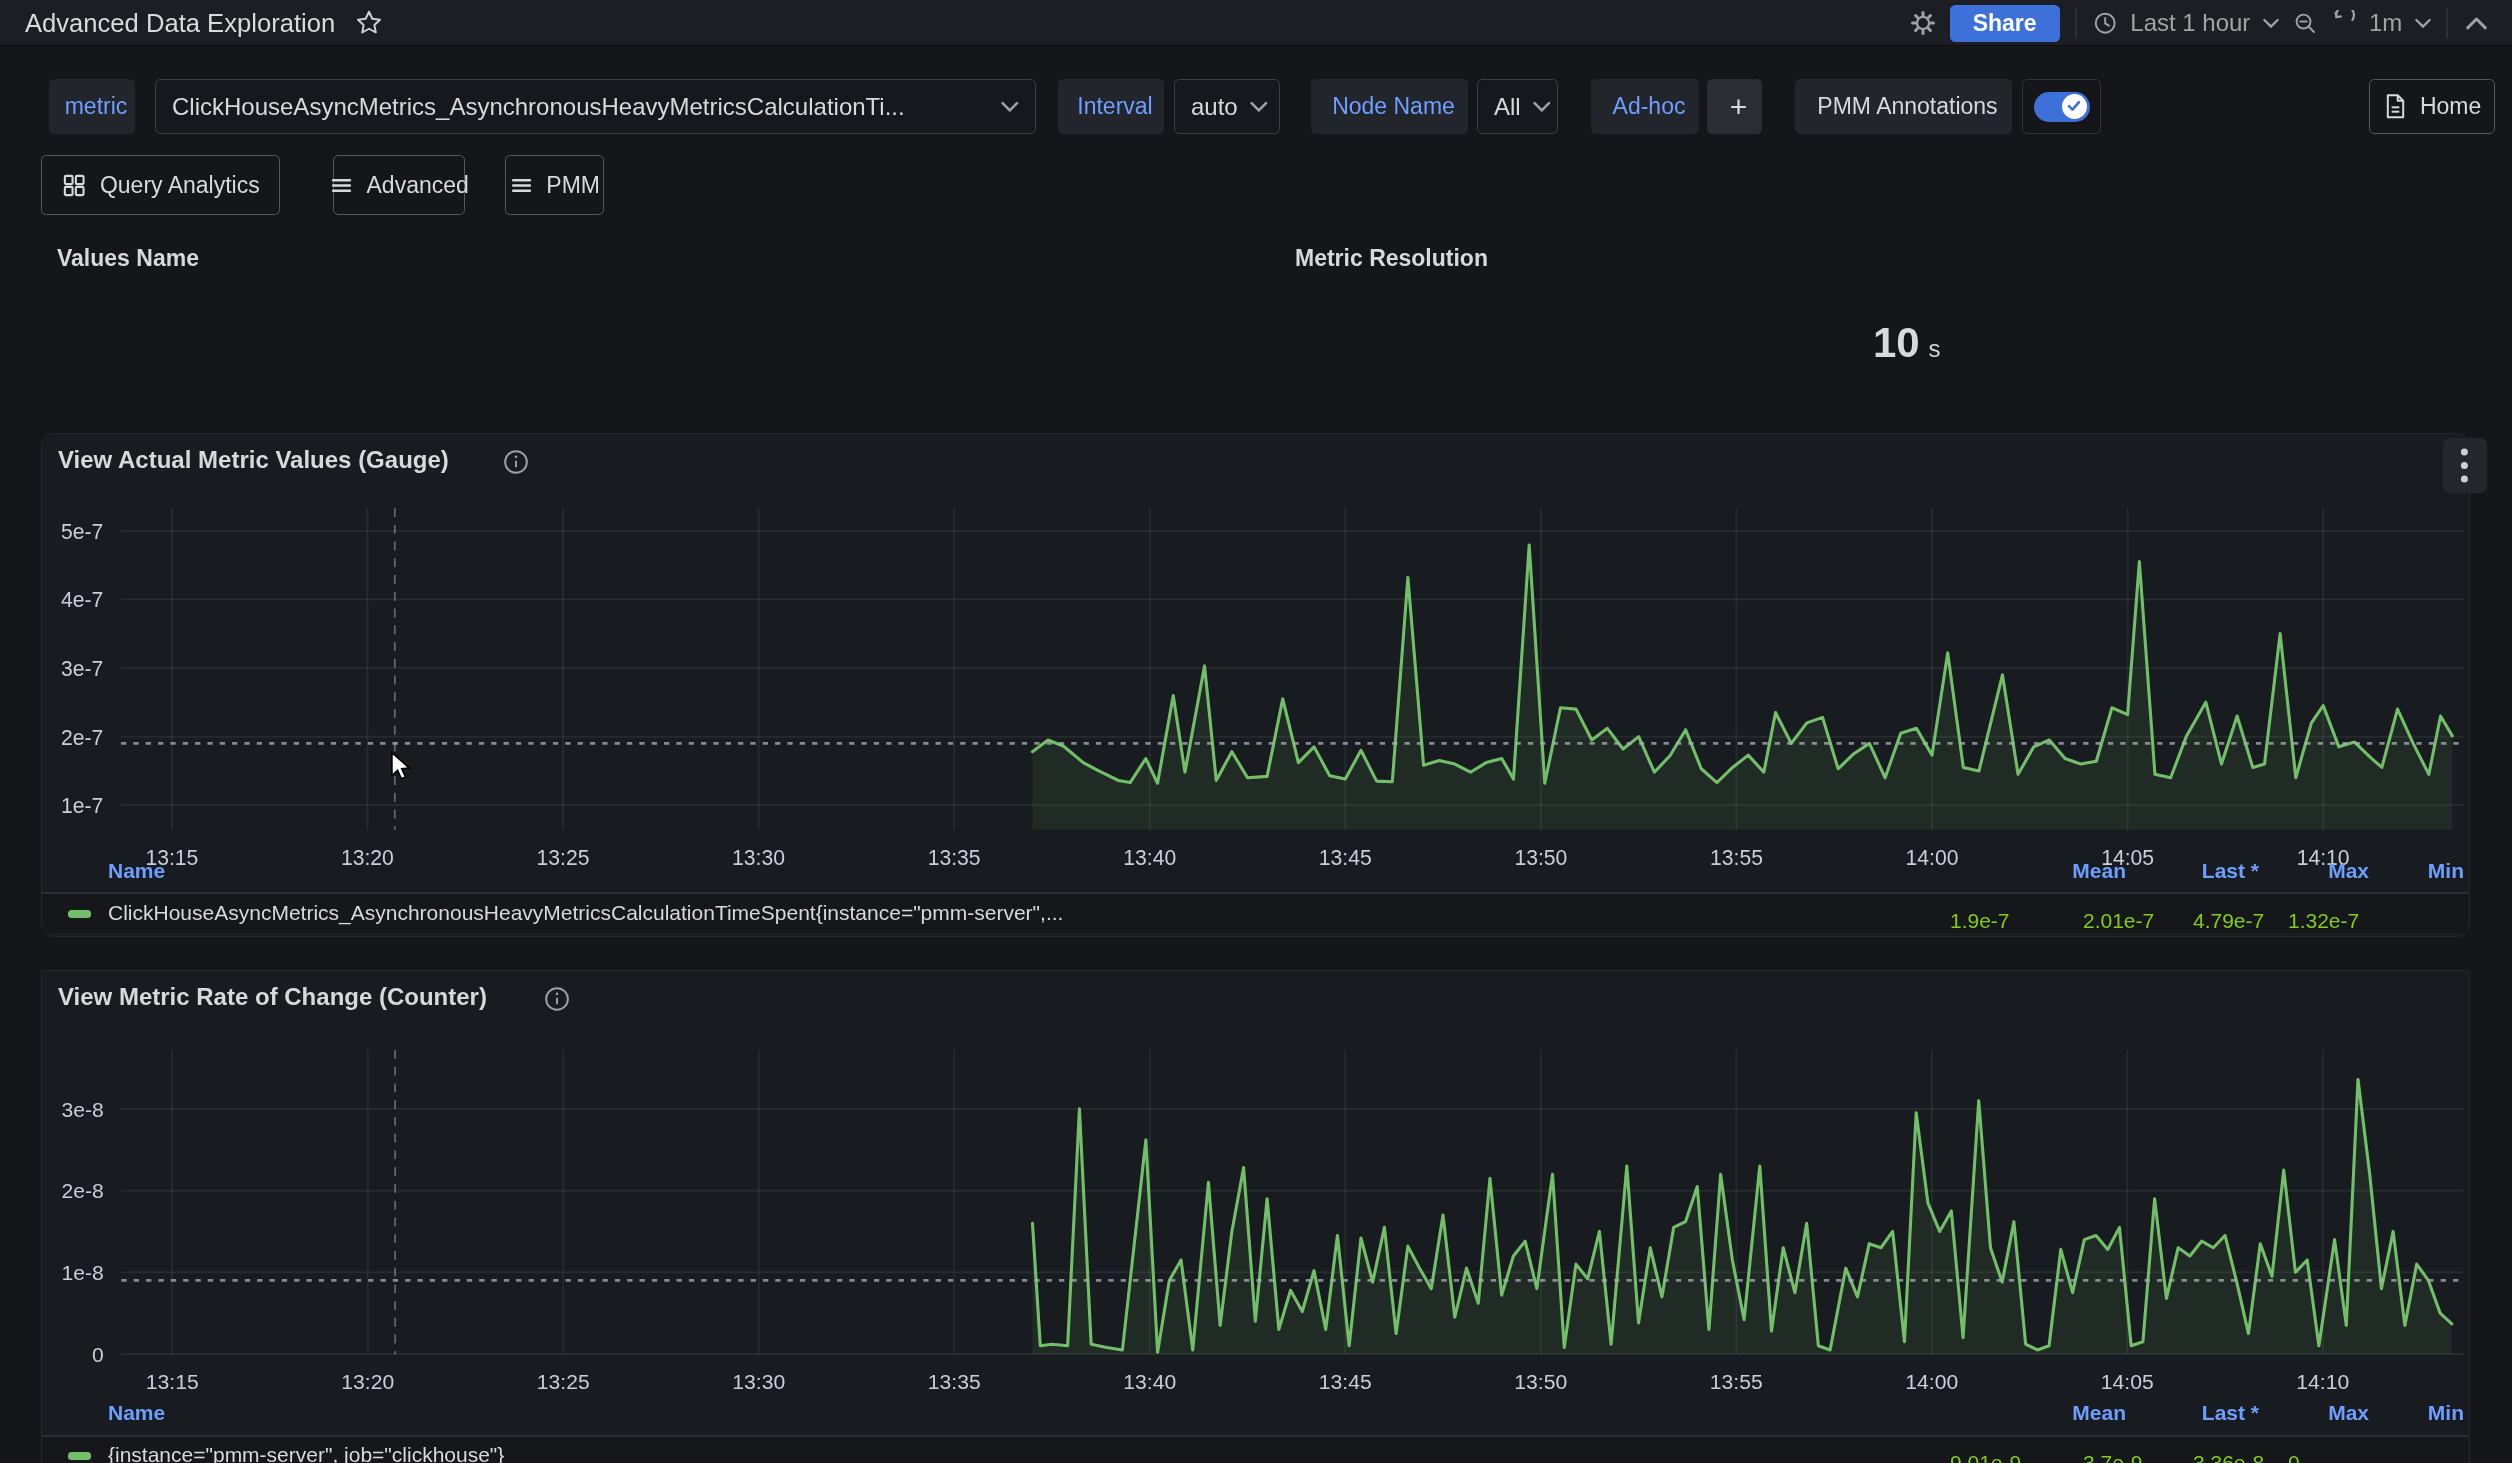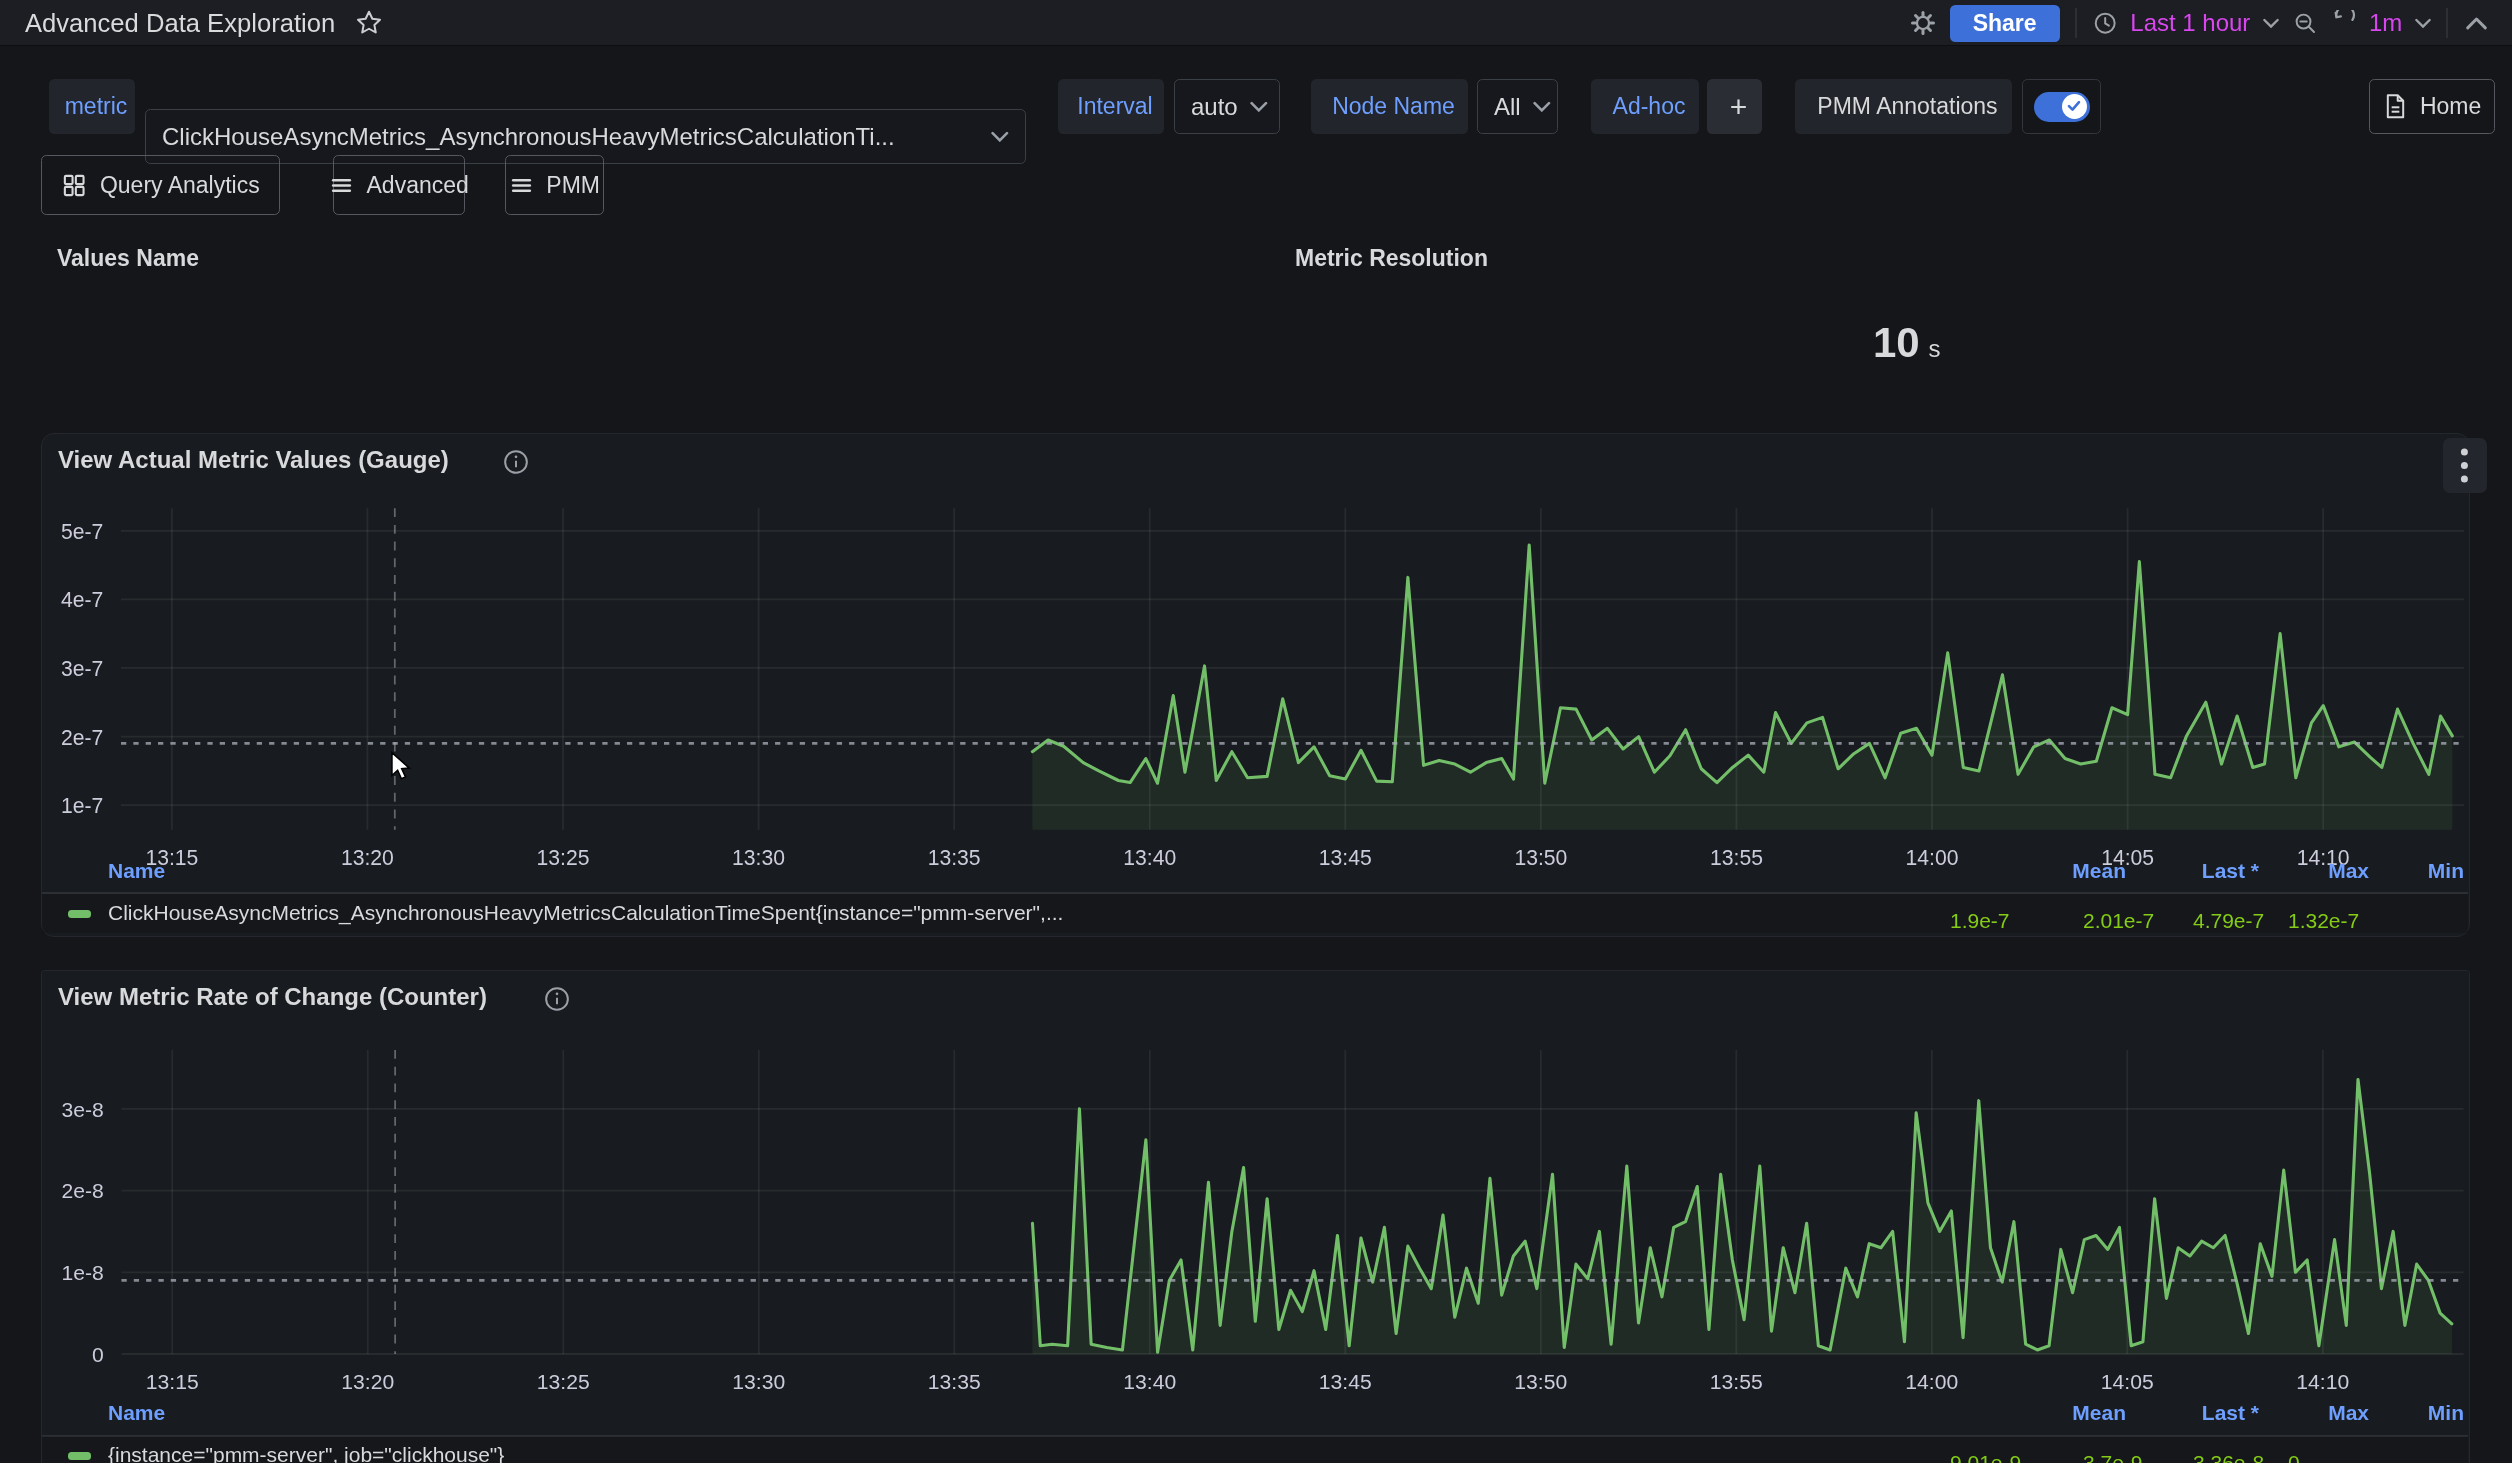--- a/index.html
+++ b/index.html
@@ -8,21 +8,21 @@
   #screen { position:relative; width:2512px; height:1463px; background:#141619; overflow:hidden; color:#d8d9da; }
   .abs { position:absolute; }
 
   
   #topbar { left:0; top:0; width:2512px; height:46px; background:#1c1e23; border-bottom:1.8px solid #0d0e10; }
   #page-title { left:25px; top:8.8px; font-size:25.6px; color:#d9dadc; white-space:nowrap; }
   .tb-right { display:flex; align-items:center; height:46px; position:absolute; right:16px; top:0; }
   .tb-icon { display:inline-flex; align-items:center; justify-content:center; width:39px; height:39px; color:#9ca1a8; }
   .tb-divider { width:1.8px; height:30px; background:#2c2f35; margin:0 8.8px; }
   #share-btn { background:#3d71d9; color:#fff; font-size:23px; font-weight:bold; border:none; border-radius:5.3px; height:37px; padding:0 23px; margin:0 7px; cursor:pointer; }
-  .tb-text { font-size:24px; color:#d946ef; margin:0 5.3px; white-space:nowrap; }
+  .tb-text { font-size:24px; color:#a3a3a3; margin:0 5.3px; white-space:nowrap; }
 
   
   .chip { position:absolute; top:79px; height:55px; background:#22252b; border-radius:5.3px; display:flex; align-items:center; justify-content:center; font-size:23px; color:#6e9fff;padding-left:8px; }
   .select { position:absolute; top:79px; height:55px; background:#16181d; border:1.8px solid #3b3f46; border-radius:5.3px; display:flex; align-items:center; font-size:24px; color:#d8d9da; padding:0 16px; }
   .select .caret { margin-left:auto; padding-left:12.3px; color:#9aa0a7; display:inline-flex; }
   .btn { position:absolute; background:transparent; border:1.8px solid #56585f; border-radius:5.3px; display:flex; align-items:center; justify-content:center; gap:12.3px; font-size:23px; color:#d8d9da; cursor:pointer; }
   .icon { display:inline-flex; align-items:center; justify-content:center; }
 
   
   #annot-toggle-box { left:2022px; top:79px; width:79px; height:55px; border:1.8px solid #33363d; border-radius:5.3px; display:flex; align-items:center; justify-content:center; }
@@ -126,21 +126,21 @@
       <span class="tb-divider"></span>
       <span class="tb-icon">
         <svg width="23" height="17.6" viewBox="0 0 18 14">
             <polyline points="2,11 9,4 16,11" fill="none" stroke="currentColor" stroke-width="2.4" stroke-linecap="round" stroke-linejoin="round"></polyline>
           </svg>
       </span>
     </div>
   </div>
 
   <div class="chip" style="left:49px; width:86px;">metric</div>
-  <div class="select" style="left:145px; width:881px;margin-top:30px;">
+  <div class="select" style="left:155px; width:881px;">
     <span style="white-space:nowrap; overflow:hidden;">ClickHouseAsyncMetrics_AsynchronousHeavyMetricsCalculationTi...</span>
     <span class="caret">
         <svg width="17.6" height="11.5" viewBox="0 0 12 8">
           <polyline points="1,1.5 6,6.5 11,1.5" fill="none" stroke="currentColor" stroke-width="1.8" stroke-linecap="round"></polyline>
         </svg>
       </span>
   </div>
   <div class="chip" style="left:1058px; width:106px;">Interval</div>
   <div class="select" style="left:1174px; width:106px;">
     <span>auto</span>

